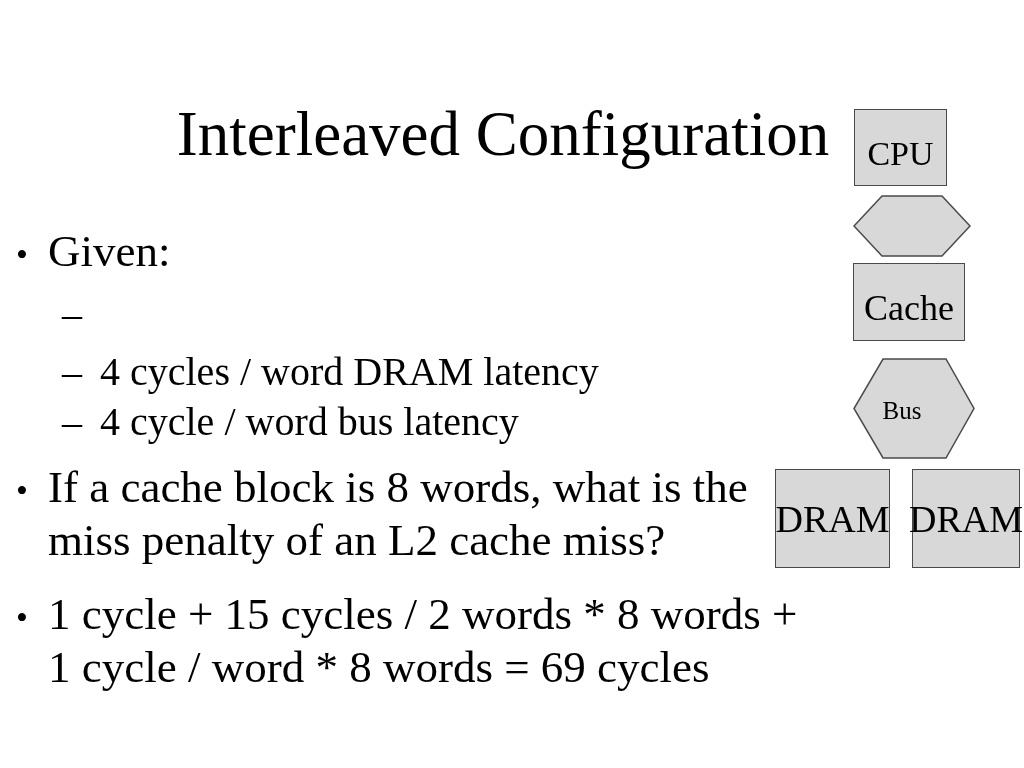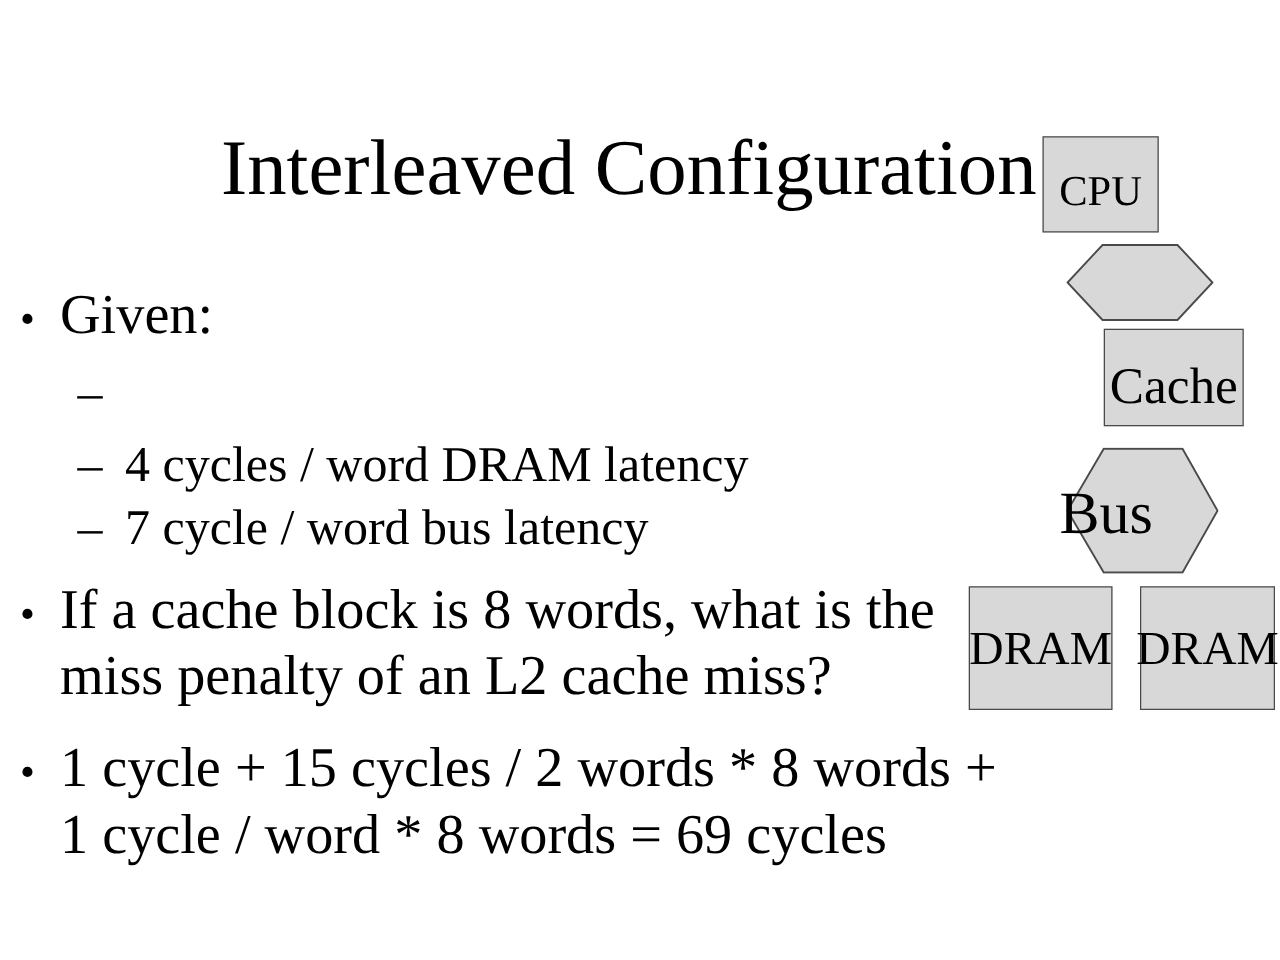--- a/index.html
+++ b/index.html
@@ -28,33 +28,33 @@
   .r2 { top:347px; }
   .r3 { top:397px; }
   .r4 { top:461px; }
   .r5 { top:588px; }
 
   .node {
     position:absolute; box-sizing:border-box;
     background:#d8d8d8; border:1.5px solid #4a4a4a;
     display:flex; align-items:center; justify-content:center;
   }
-  .node-cpu   { left:834px; top:109px; width:93px;  height:77px; font-size:34px; }
-  .node-cache { left:883px; top:263px; width:112px; height:78px; font-size:41px; }
+  .node-cpu   { left:854px; top:109px; width:93px;  height:77px; font-size:34px; }
+  .node-cache { left:853px; top:263px; width:112px; height:78px; font-size:36px; }
   .node-dram1 { left:775px; top:469px; width:115px; height:99px; font-size:38px; }
   .node-dram2 { left:912px; top:469px; width:108px; height:99px; font-size:38px; }
   .node-cpu .lbl, .node-cache .lbl { transform:translateY(6px); }
 
   .hex { position:absolute; }
   .hex-conn { left:853px; top:195px; }
   .hex-bus  { left:853px; top:358px; }
   .hex-bus-label {
-    position:absolute; left:824px; top:358px; width:122px; height:101px;
+    position:absolute; left:841px; top:358px; width:122px; height:101px;
     display:flex; align-items:center; justify-content:center;
-    font-size:48px; transform:translateY(2px);
+    font-size:25px; transform:translateY(2px);
   }
   .hex polygon { fill:#d8d8d8; stroke:#4a4a4a; stroke-width:1.5; }
 </style>
 </head>
 <body>
 
 <div class="slide">
 
   <div class="title">Interleaved Configuration</div>
 
@@ -67,21 +67,21 @@
     <span class="marker">–</span>
   </div>
 
   <div class="row l2 r2">
     <span class="marker">–</span>
     <span class="text">4 cycles / word DRAM latency</span>
   </div>
 
   <div class="row l2 r3">
     <span class="marker">–</span>
-    <span class="text">7 cycle / word bus latency</span>
+    <span class="text">4 cycle / word bus latency</span>
   </div>
 
   <div class="row l1 r4">
     <span class="marker">•</span>
     <span class="text">If a cache block is 8 words, what is the miss penalty of an L2 cache miss?</span>
   </div>
 
   <div class="row l1 r5">
     <span class="marker">•</span>
     <span class="text">1 cycle + 15 cycles / 2 words * 8 words + 1 cycle / word * 8 words = 69 cycles</span>

